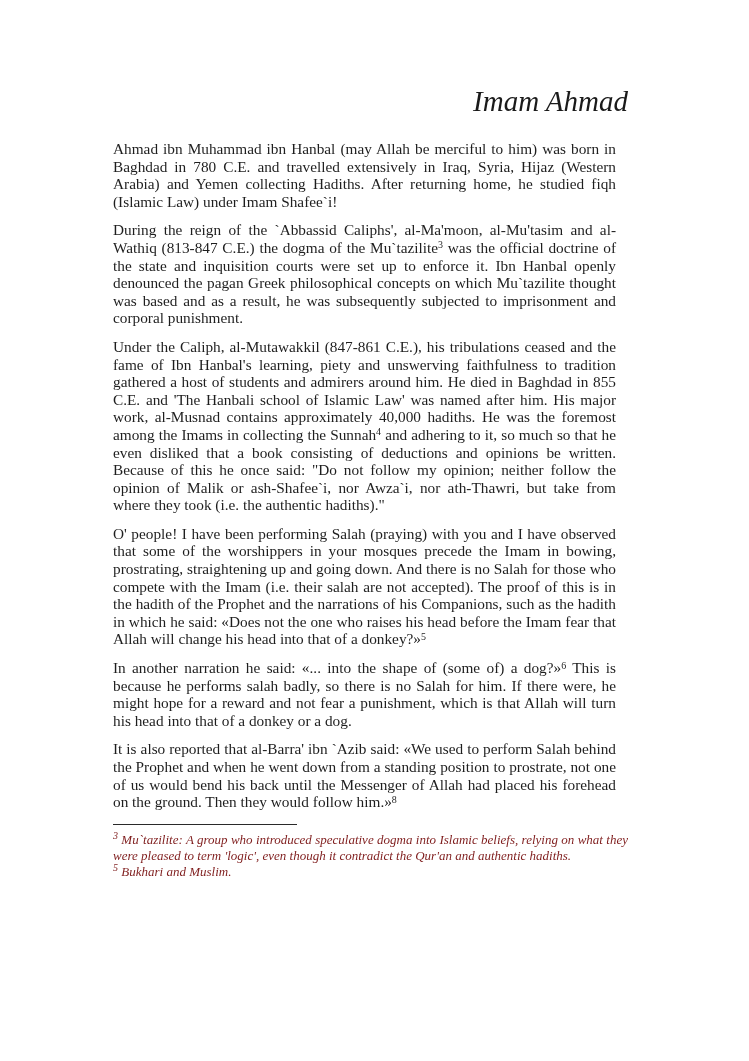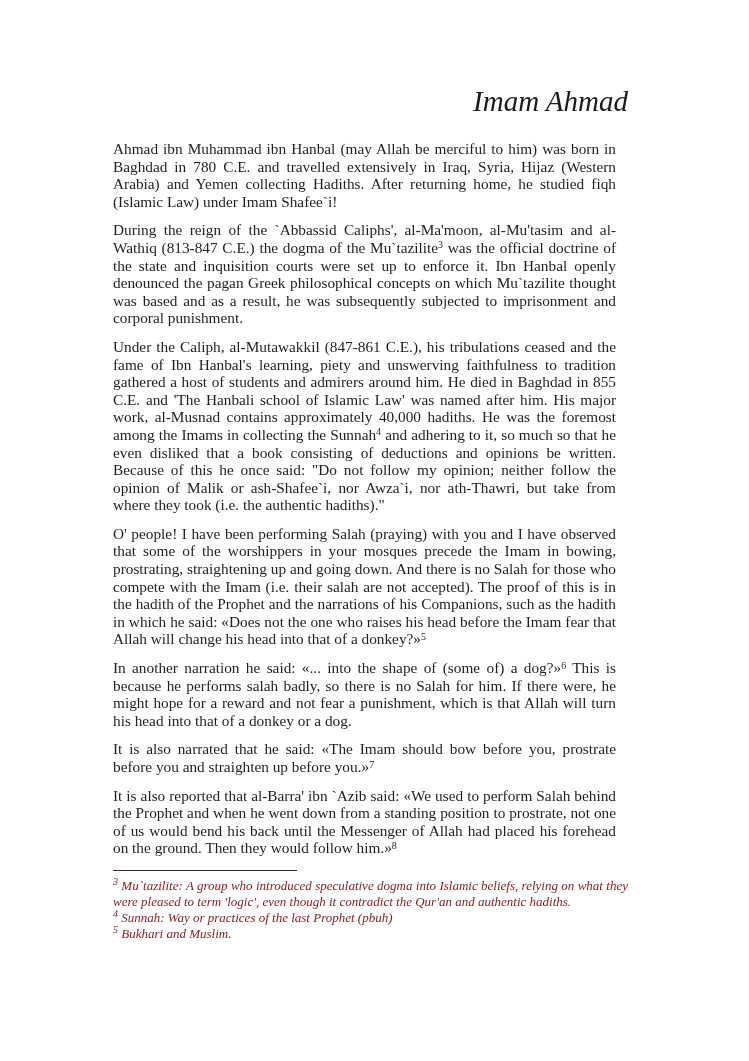--- a/index.html
+++ b/index.html
@@ -56,24 +56,22 @@
 
 <div class="page">
   <h1 class="title">Imam Ahmad</h1>
 
   <div>
       <p class="body-par"><span>Ahmad ibn Muhammad ibn Hanbal (may Allah be merciful to him) was born in Baghdad in 780 C.E. and travelled extensively in Iraq, Syria, Hijaz (Western Arabia) and Yemen collecting Hadiths. After returning home, he studied fiqh (Islamic Law) under Imam Shafee`i!</span></p>
       <p class="body-par"><span>During the reign of the `Abbassid Caliphs', al-Ma'moon, al-Mu'tasim and al-Wathiq (813-847 C.E.) the dogma of the Mu`tazilite</span><sup class="fnref">3</sup><span> was the official doctrine of the state and inquisition courts were set up to enforce it. Ibn Hanbal openly denounced the pagan Greek philosophical concepts on which Mu`tazilite thought was based and as a result, he was subsequently subjected to imprisonment and corporal punishment.</span></p>
       <p class="body-par"><span>Under the Caliph, al-Mutawakkil (847-861 C.E.), his tribulations ceased and the fame of Ibn Hanbal's learning, piety and unswerving faithfulness to tradition gathered a host of students and admirers around him. He died in Baghdad in 855 C.E. and 'The Hanbali school of Islamic Law' was named after him. His major work, al-Musnad contains approximately 40,000 hadiths. He was the foremost among the Imams in collecting the Sunnah</span><sup class="fnref">4</sup><span> and adhering to it, so much so that he even disliked that a book consisting of deductions and opinions be written. Because of this he once said: "Do not follow my opinion; neither follow the opinion of Malik or ash-Shafee`i, nor Awza`i, nor ath-Thawri, but take from where they took (i.e. the authentic hadiths)."</span></p>
       <p class="body-par"><span>O' people! I have been performing Salah (praying) with you and I have observed that some of the worshippers in your mosques precede the Imam in bowing, prostrating, straightening up and going down. And there is no Salah for those who compete with the Imam (i.e. their salah are not accepted). The proof of this is in the hadith of the Prophet and the narrations of his Companions, such as the hadith in which he said: «Does not the one who raises his head before the Imam fear that Allah will change his head into that of a donkey?»</span><sup class="fnref">5</sup></p>
       <p class="body-par"><span>In another narration he said: «... into the shape of (some of) a dog?»</span><sup class="fnref">6</sup><span> This is because he performs salah badly, so there is no Salah for him. If there were, he might hope for a reward and not fear a punishment, which is that Allah will turn his head into that of a donkey or a dog.</span></p>
-      <p class="body-par"><span>It is also narrated that he said: «The Imam should bow before you, prostrate before you and straighten up before you.»</span><sup class="fnref">7</sup></p>
       <p class="body-par"><span>It is also reported that al-Barra' ibn `Azib said: «We used to perform Salah behind the Prophet and when he went down from a standing position to prostrate, not one of us would bend his back until the Messenger of Allah had placed his forehead on the ground. Then they would follow him.»</span><sup class="fnref">8</sup></p>
     </div>
 
   <div class="footnote-rule"></div>
 
   <div class="footnotes">
       <div class="footnote"><sup class="fnmark">3</sup><span> Mu`tazilite: A group who introduced speculative dogma into Islamic beliefs, relying on what they were pleased to term 'logic', even though it contradict the Qur'an and authentic hadiths.</span></div>
-      <div class="footnote"><sup class="fnmark">4</sup><span> Sunnah: Way or practices of the last Prophet (pbuh)</span></div>
       <div class="footnote"><sup class="fnmark">5</sup><span> Bukhari and Muslim.</span></div>
     </div>
 </div>
 
 </body></html>

